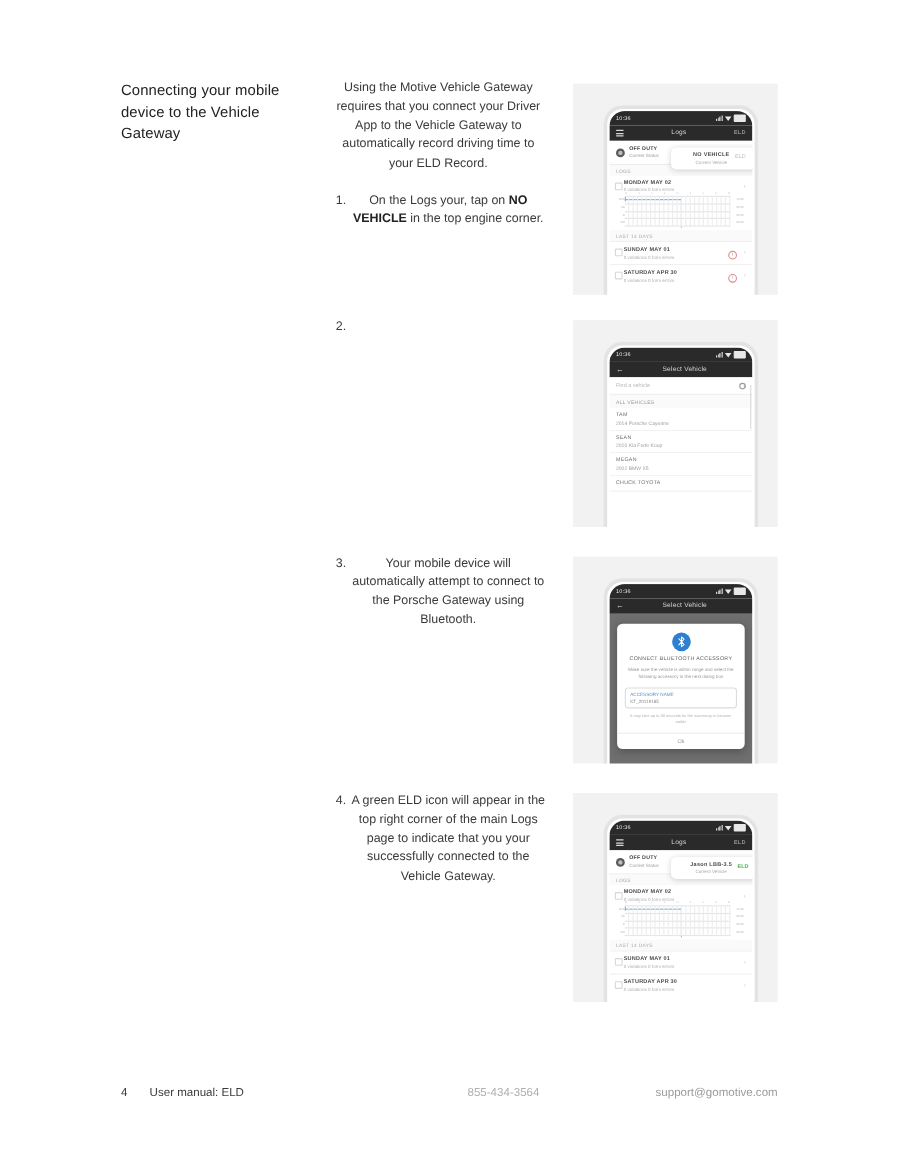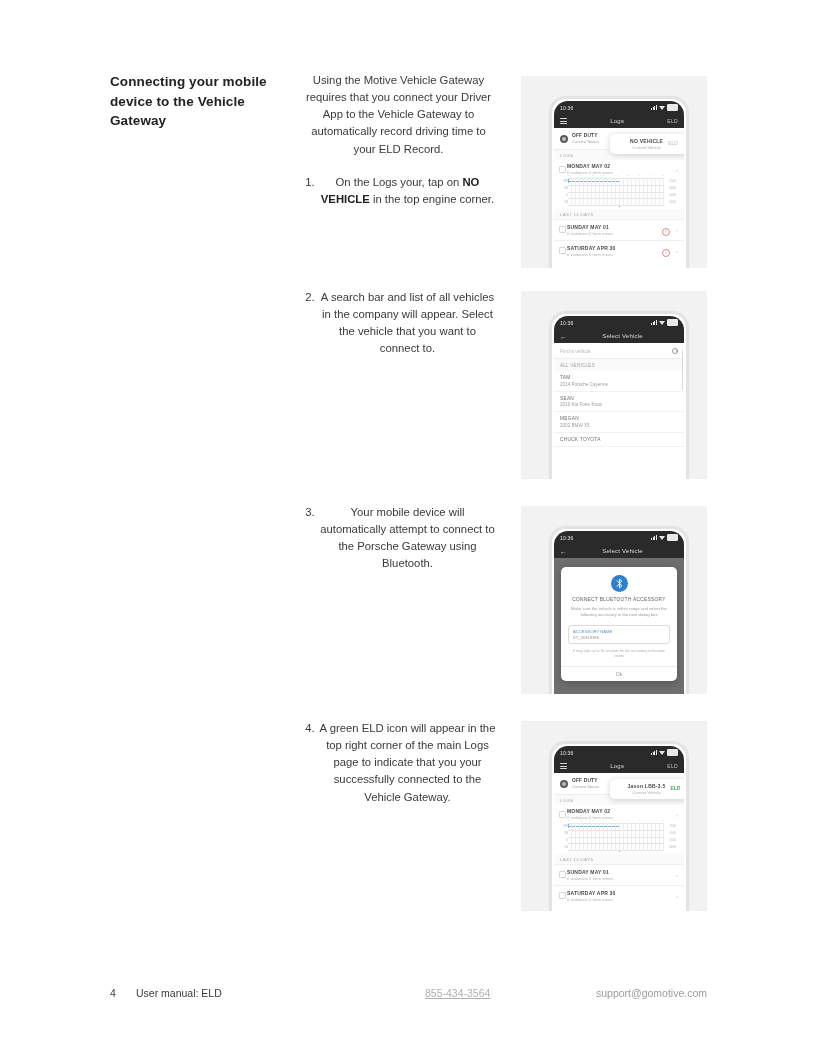--- a/index.html
+++ b/index.html
@@ -21,21 +21,21 @@
 
   
   .heading-col {
     position: absolute;
     left: 110px;
     top: 72px;
     width: 160px;
   }
   .section-title {
     font-size: 13.5px;
-    font-weight: bold;
+    font-weight: normal;
     line-height: 1.45;
     color: #222222;
     letter-spacing: .1px;
   }
 
   
   .content-col {
     position: absolute;
     left: 301px;
     top: 72px;
@@ -322,21 +322,21 @@
     position: absolute;
     left: 110px;
     right: 96px;
     top: 987px;
     display: flex;
     align-items: baseline;
     font-size: 10.5px;
   }
   .f-page { color: #3a3a3a; width: 26px; }
   .f-title { color: #3a3a3a; flex: 0 0 auto; }
-  .f-phone { color: #b0b0b0; position: absolute; left: 315px; text-decoration: underline; }
+  .f-phone { color: #b0b0b0; position: absolute; left: 315px; }
   .f-mail { color: #9b9b9b; position: absolute; right: 13px; }
 </style>
 </head>
 <body>
 
 <div class="page">
 
   <div class="heading-col">
     <div class="section-title">Connecting your mobile device to the Vehicle Gateway</div>
   </div>
@@ -348,21 +348,20 @@
     <div class="step s1">
       <div class="step-num">1.</div>
       <div class="step-body">
         <span>On the Logs your, tap on </span><b>NO VEHICLE</b><span> in the top engine corner.</span>
       </div>
     </div>
 
     <div class="step s2">
       <div class="step-num">2.</div>
       <div class="step-body">
-        <span>A search bar and list of all vehicles in the company will appear. Select the vehicle that you want to connect to.</span>
       </div>
     </div>
 
     <div class="step s3">
       <div class="step-num">3.</div>
       <div class="step-body">Your mobile device will automatically attempt to connect to the Porsche Gateway using Bluetooth.</div>
     </div>
 
     <div class="step s4">
       <div class="step-num">4.</div>

